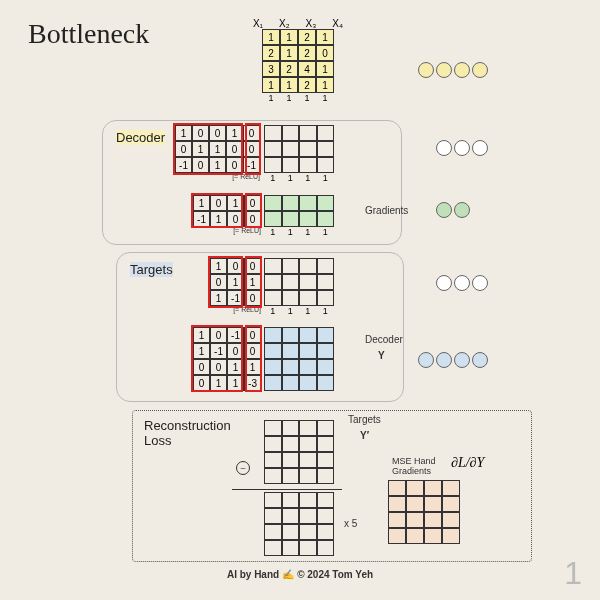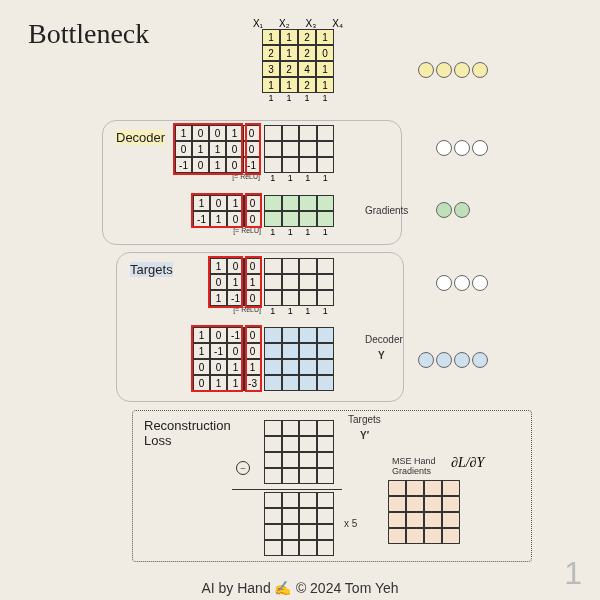--- a/index.html
+++ b/index.html
@@ -87,26 +87,27 @@
   }
   .pagenum {
     position: absolute;
     bottom: 8px; right: 18px;
     font-size: 32px;
     color: #bbb;
     font-family: Arial;
   }
   .credit {
     position: absolute;
-    bottom: 4px;
+    bottom: 20px;
     width: 100%;
     text-align: center;
-    font-size: 14px;
+    font-size: 10px;
     font-family: Arial;
     color: #333;
+    font-weight: bold;
   }
   .hr {
     border-top: 1px solid #333;
     margin: 4px 0;
   }
   .minus {
     width: 14px; height: 14px;
     border: 1px solid #333;
     border-radius: 50%;
     display: flex;

